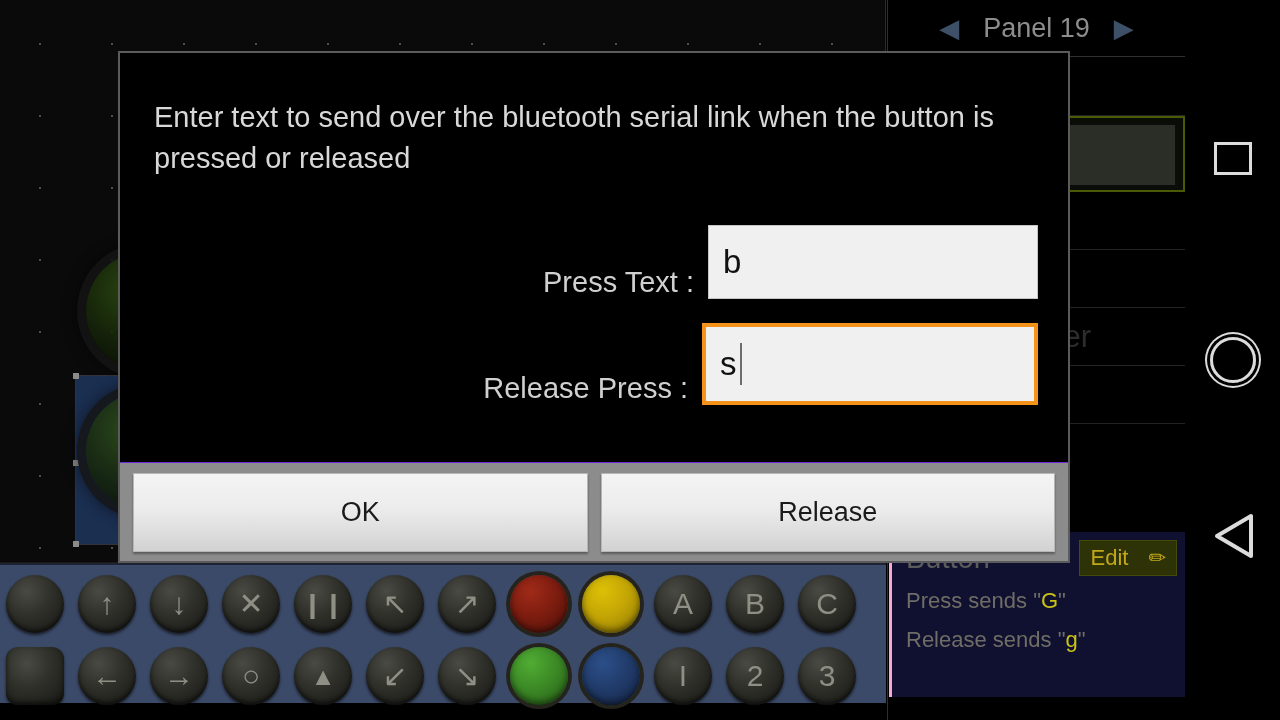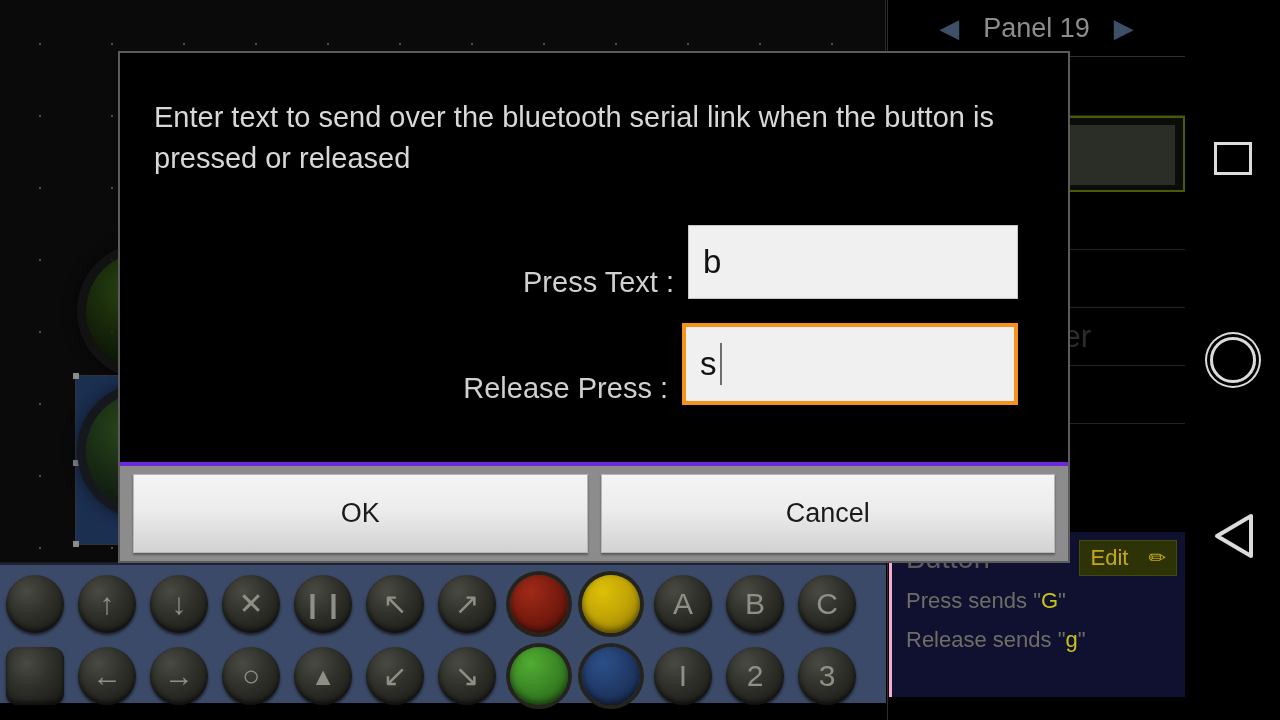--- a/index.html
+++ b/index.html
@@ -109,21 +109,21 @@
   #nav-home   { top:337px; width:46px; height:46px; border-radius:50%;
                 border:3px solid #dcdcdc; box-shadow:0 0 0 3px #000, 0 0 0 5px #dcdcdc; }
   #nav-back   { top:536px; width:0; height:0; }
   #nav-back svg { position:absolute; left:-22px; top:-24px; }
 
   
   #dialog {
     position:absolute; left:118px; top:51px; width:952px; height:512px;
     background:#000; border:2px solid #5b5b5b; display:flex; flex-direction:column;
   }
-  #dlg-body { flex:1; padding:44px 50px 0 34px; }
+  #dlg-body { flex:1; padding:44px 30px 0 34px; }
   #dlg-msg {
     color:#d8d8d8; font-size:29px; line-height:41px; max-width:845px;
   }
   #fields { margin-top:46px; }
   .field-row {
     display:flex; align-items:flex-end; justify-content:flex-end; margin-bottom:24px;
   }
   .field-label { color:#d0d0d0; font-size:29px; margin-right:14px; }
   .field-box {
     width:330px; height:74px; background:#f0f0f0;
@@ -133,21 +133,21 @@
   .field-box.focus {
     border:4px solid #f49219; background:#f0f0f0; width:336px; height:82px;
   }
   .field-val { color:#111; font-size:33px; }
   .caret {
     display:inline-block; width:2px; height:42px; background:#6e6e6e; margin-left:3px;
   }
   #dlg-buttons {
     height:99px; background:#8c8c8c; display:flex; align-items:center;
     justify-content:space-between; padding:0 13px; gap:13px;
-    border-top:4px solid #6d28d9;
+    border-top:1px solid #6d28d9;
   }
   .dlg-btn {
     flex:1; height:79px;
     background:linear-gradient(#f4f4f4 0%, #ececec 45%, #d2d2d2 100%);
     border:1px solid #b6b6b6; box-shadow:0 2px 2px rgba(0,0,0,.35);
     color:#1a1a1a; font-size:27px;
     display:flex; align-items:center; justify-content:center;
   }
 </style>
 </head>
@@ -302,17 +302,17 @@
           <span class="field-label">Release Press :</span>
           <div class="field-box focus">
             <span class="field-val">s</span>
             <span class="caret"></span>
           </div>
         </div>
       </div>
     </div>
     <div id="dlg-buttons">
       <div class="dlg-btn">OK</div>
-      <div class="dlg-btn">Cancel</div>
+      <div class="dlg-btn">Release</div>
     </div>
   </div>
 
 </div>
 
 </body></html>

